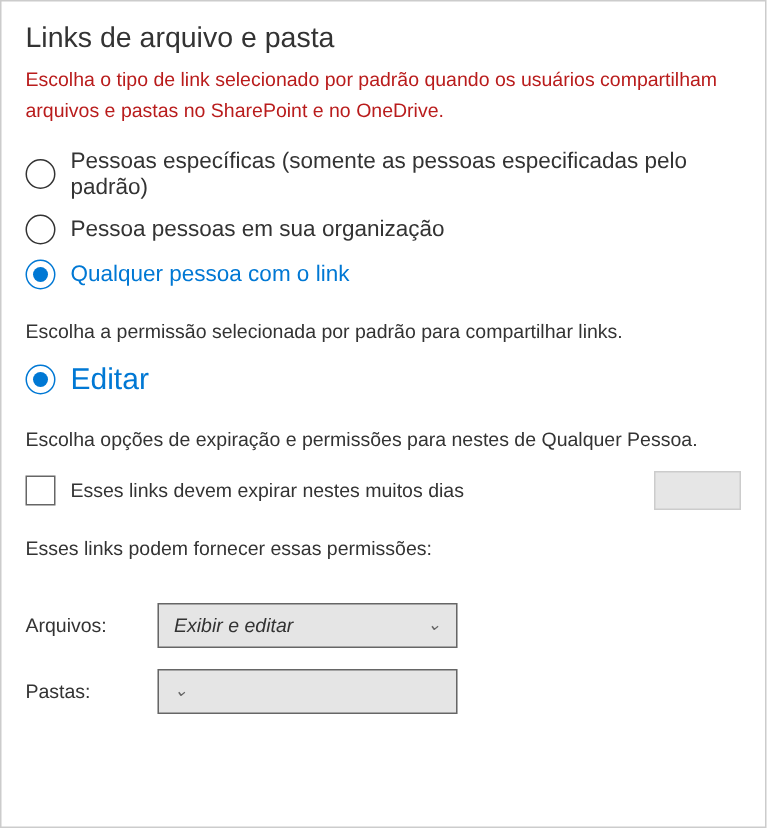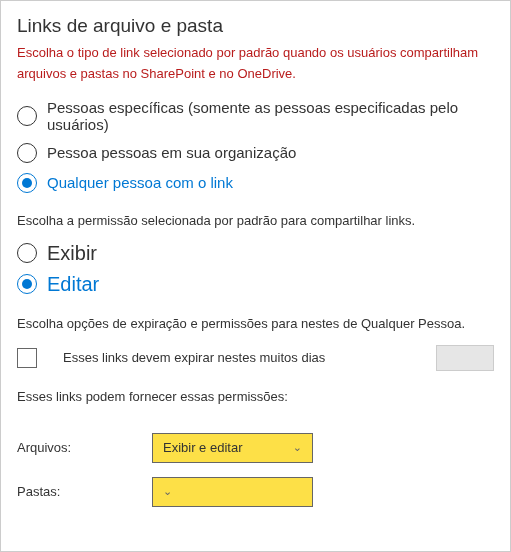--- a/index.html
+++ b/index.html
@@ -76,21 +76,20 @@
       font-size: 13px;
       color: #333;
       margin-bottom: 14px;
       margin-top: 4px;
     }
     .checkbox-row {
       display: flex;
       align-items: center;
       margin-bottom: 18px;
       margin-top: 6px;
-      gap: 16px;
     }
     .checkbox {
       width: 20px;
       height: 20px;
       border: 1px solid #666;
       margin-right: 10px;
       background: #fff;
       cursor: pointer;
       flex-shrink: 0;
     }
@@ -108,75 +107,71 @@
     }
     .perm-label {
       font-size: 13px;
       color: #333;
       margin-bottom: 29px;
     }
     .dropdown-row {
       display: flex;
       align-items: center;
       margin-bottom: 14px;
-      gap: 47px;
     }
     .dropdown-field-label {
       font-size: 13px;
       color: #333;
       width: 88px;
     }
     .dropdown {
-      width: 161px;
+      width: 200px;
       height: 30px;
       border: 1px solid #666;
-      background: #fde047;
+      background: #e5e5e5;
       display: flex;
       align-items: center;
       justify-content: space-between;
       padding: 0 10px;
       cursor: pointer;
       font-size: 13px;
+      font-style: italic;
     }
     .chevron {
       font-size: 11px;
       color: #666;
     }
   </style>
 </head>
 <body>
 
 <div class="heading">Links de arquivo e pasta</div>
 <div class="description">Escolha o tipo de link selecionado por padrão quando os usuários compartilham arquivos e pastas no SharePoint e no OneDrive.</div>
 
 <div class="radio-group">
   <div class="radio-item">
     <div class="radio-circle"></div>
-    <div class="radio-label">Pessoas específicas (somente as pessoas especificadas pelo usuários)</div>
+    <div class="radio-label">Pessoas específicas (somente as pessoas especificadas pelo padrão)</div>
   </div>
   <div class="radio-item">
     <div class="radio-circle"></div>
     <div class="radio-label">Pessoa pessoas em sua organização</div>
   </div>
   <div class="radio-item">
     <div class="radio-circle selected">
       <div class="radio-dot"></div>
     </div>
     <div class="radio-label selected">Qualquer pessoa com o link</div>
   </div>
 </div>
 
 <div class="sub-heading">Escolha a permissão selecionada por padrão para compartilhar links.</div>
 
 <div class="radio-group">
   <div class="radio-item large">
-    <div class="radio-circle"></div>
-    <div class="radio-label large">Exibir</div>
-  </div>
-  <div class="radio-item large">
     <div class="radio-circle selected">
       <div class="radio-dot"></div>
     </div>
     <div class="radio-label large selected">Editar</div>
   </div>
 </div>
 
 <div class="sub-heading">Escolha opções de expiração e permissões para nestes de Qualquer Pessoa.</div>
 
 <div class="checkbox-row">

